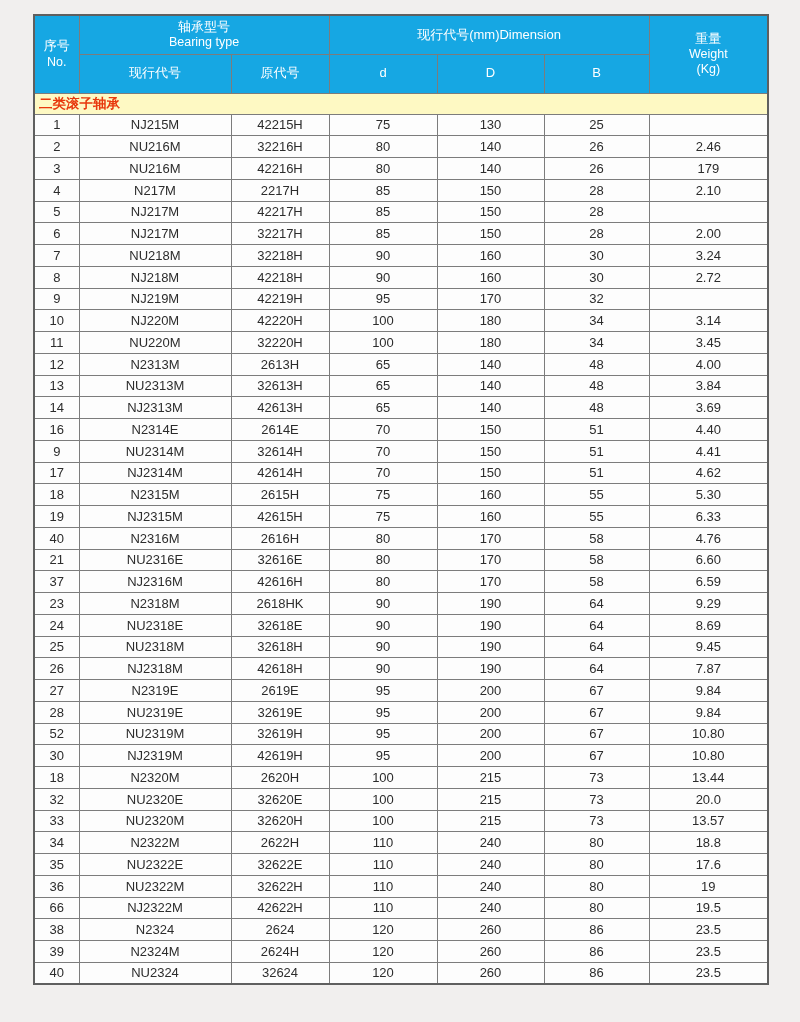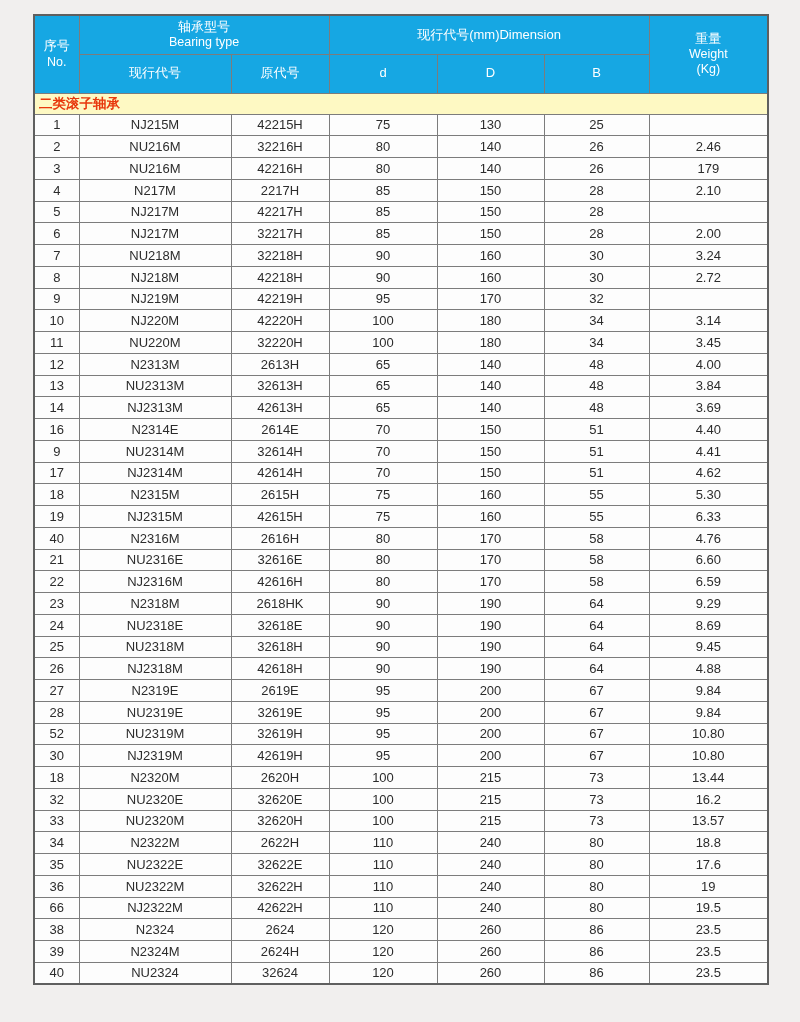--- a/index.html
+++ b/index.html
@@ -290,21 +290,21 @@
         <tr class="data-row">
           <td>21</td>
           <td>NU2316E</td>
           <td>32616E</td>
           <td>80</td>
           <td>170</td>
           <td>58</td>
           <td>6.60</td>
         </tr>
         <tr class="data-row">
-          <td>22</td>
+          <td>37</td>
           <td>NJ2316M</td>
           <td>42616H</td>
           <td>80</td>
           <td>170</td>
           <td>58</td>
           <td>6.59</td>
         </tr>
         <tr class="data-row">
           <td>23</td>
           <td>N2318M</td>
@@ -332,21 +332,21 @@
           <td>64</td>
           <td>9.45</td>
         </tr>
         <tr class="data-row">
           <td>26</td>
           <td>NJ2318M</td>
           <td>42618H</td>
           <td>90</td>
           <td>190</td>
           <td>64</td>
-          <td>4.88</td>
+          <td>7.87</td>
         </tr>
         <tr class="data-row">
           <td>27</td>
           <td>N2319E</td>
           <td>2619E</td>
           <td>95</td>
           <td>200</td>
           <td>67</td>
           <td>9.84</td>
         </tr>
@@ -386,21 +386,21 @@
           <td>73</td>
           <td>13.44</td>
         </tr>
         <tr class="data-row">
           <td>32</td>
           <td>NU2320E</td>
           <td>32620E</td>
           <td>100</td>
           <td>215</td>
           <td>73</td>
-          <td>16.2</td>
+          <td>20.0</td>
         </tr>
         <tr class="data-row">
           <td>33</td>
           <td>NU2320M</td>
           <td>32620H</td>
           <td>100</td>
           <td>215</td>
           <td>73</td>
           <td>13.57</td>
         </tr>

